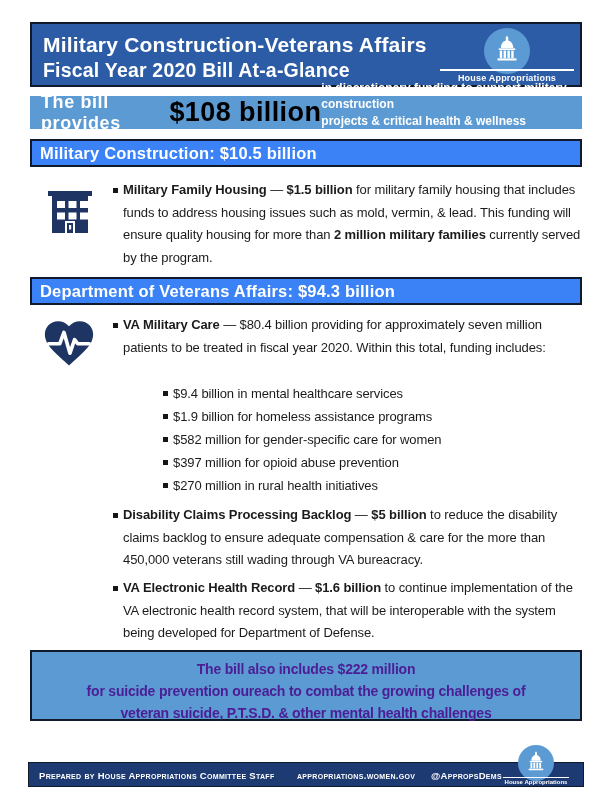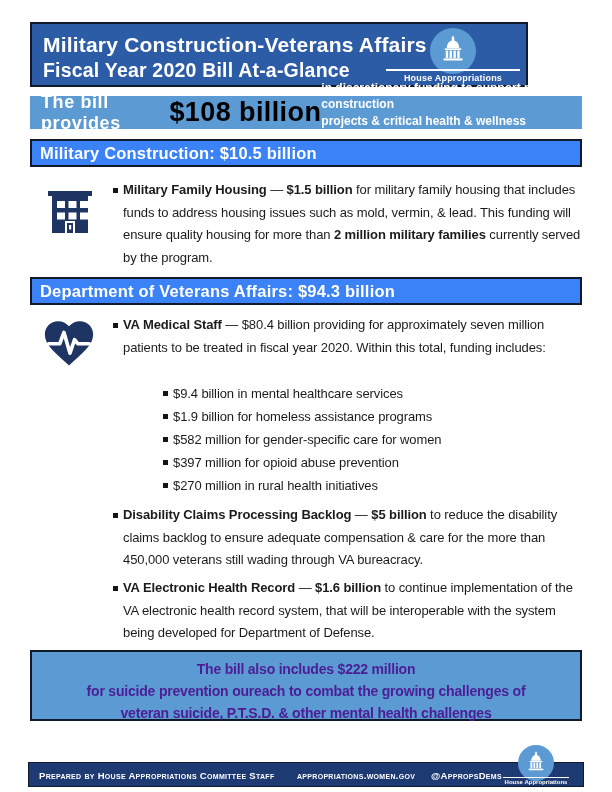--- a/index.html
+++ b/index.html
@@ -9,21 +9,21 @@
     width:612px; height:792px;
     margin:0 auto;
     background:#ffffff;
     font-family:"Liberation Sans", sans-serif;
     color:#1b1b1b;
     overflow:hidden;
   }
 
   
   .hdr {
-    position:absolute; left:30px; top:22px; width:498px; height:65px;
+    position:absolute; left:30px; top:22px; width:552px; height:65px;
     background:#2d5ca6; border:2px solid #111a2b;
     padding:7px 0 0 11px;
   }
   .hdr-t1 { color:#fff; font-weight:bold; font-size:21px; letter-spacing:0.2px; line-height:1.3; }
   .hdr-t2 { color:#fff; font-weight:bold; font-size:19.5px; letter-spacing:0.2px; line-height:1.25; }
   .hdr-logo {
     position:absolute; right:6px; top:2px; width:134px; text-align:center;
   }
   .logo-circle {
     width:46px; height:46px; border-radius:50%;
@@ -175,21 +175,21 @@
 
   <div class="sec-head va">Department of Veterans Affairs: $94.3 billion</div>
 
   <div class="icon-box icon-heart">
     <svg width="58" height="58" viewBox="0 0 24 24" aria-hidden="true">
       <path fill="#1e3564" d="M12 21.3 L10.55 20 C5.4 15.4 2 12.3 2 8.5 C2 5.4 4.4 3 7.5 3 C9.2 3 10.9 3.8 12 5.1 C13.1 3.8 14.8 3 16.5 3 C19.6 3 22 5.4 22 8.5 C22 12.3 18.6 15.4 13.45 20 Z"></path>
       <polyline points="3.6,12.3 8.2,12.3 9.9,7.6 12.4,16.2 14.3,10.6 15.6,12.3 20.4,12.3" fill="none" stroke="#ffffff" stroke-width="1.5" stroke-linejoin="round" stroke-linecap="round"></polyline>
     </svg>
   </div>
 
-  <p class="bullet medical"><span class="b">VA Medical Staff</span><span> — $80.4 billion providing for approximately seven million patients to be treated in fiscal year 2020. Within this total, funding includes:</span></p>
+  <p class="bullet medical"><span class="b">VA Military Care</span><span> — $80.4 billion providing for approximately seven million patients to be treated in fiscal year 2020. Within this total, funding includes:</span></p>
 
   <ul class="sub-list">
     <li>$9.4 billion in mental healthcare services</li>
     <li>$1.9 billion for homeless assistance programs</li>
     <li>$582 million for gender-specific care for women</li>
     <li>$397 million for opioid abuse prevention</li>
     <li>$270 million in rural health initiatives</li>
   </ul>
 
   <p class="bullet backlog"><span class="b">Disability Claims Processing Backlog</span><span> — </span><span class="b">$5 billion</span><span> to reduce the disability claims backlog to ensure adequate compensation &amp; care for the more than 450,000 veterans still wading through VA bureacracy.</span></p>

